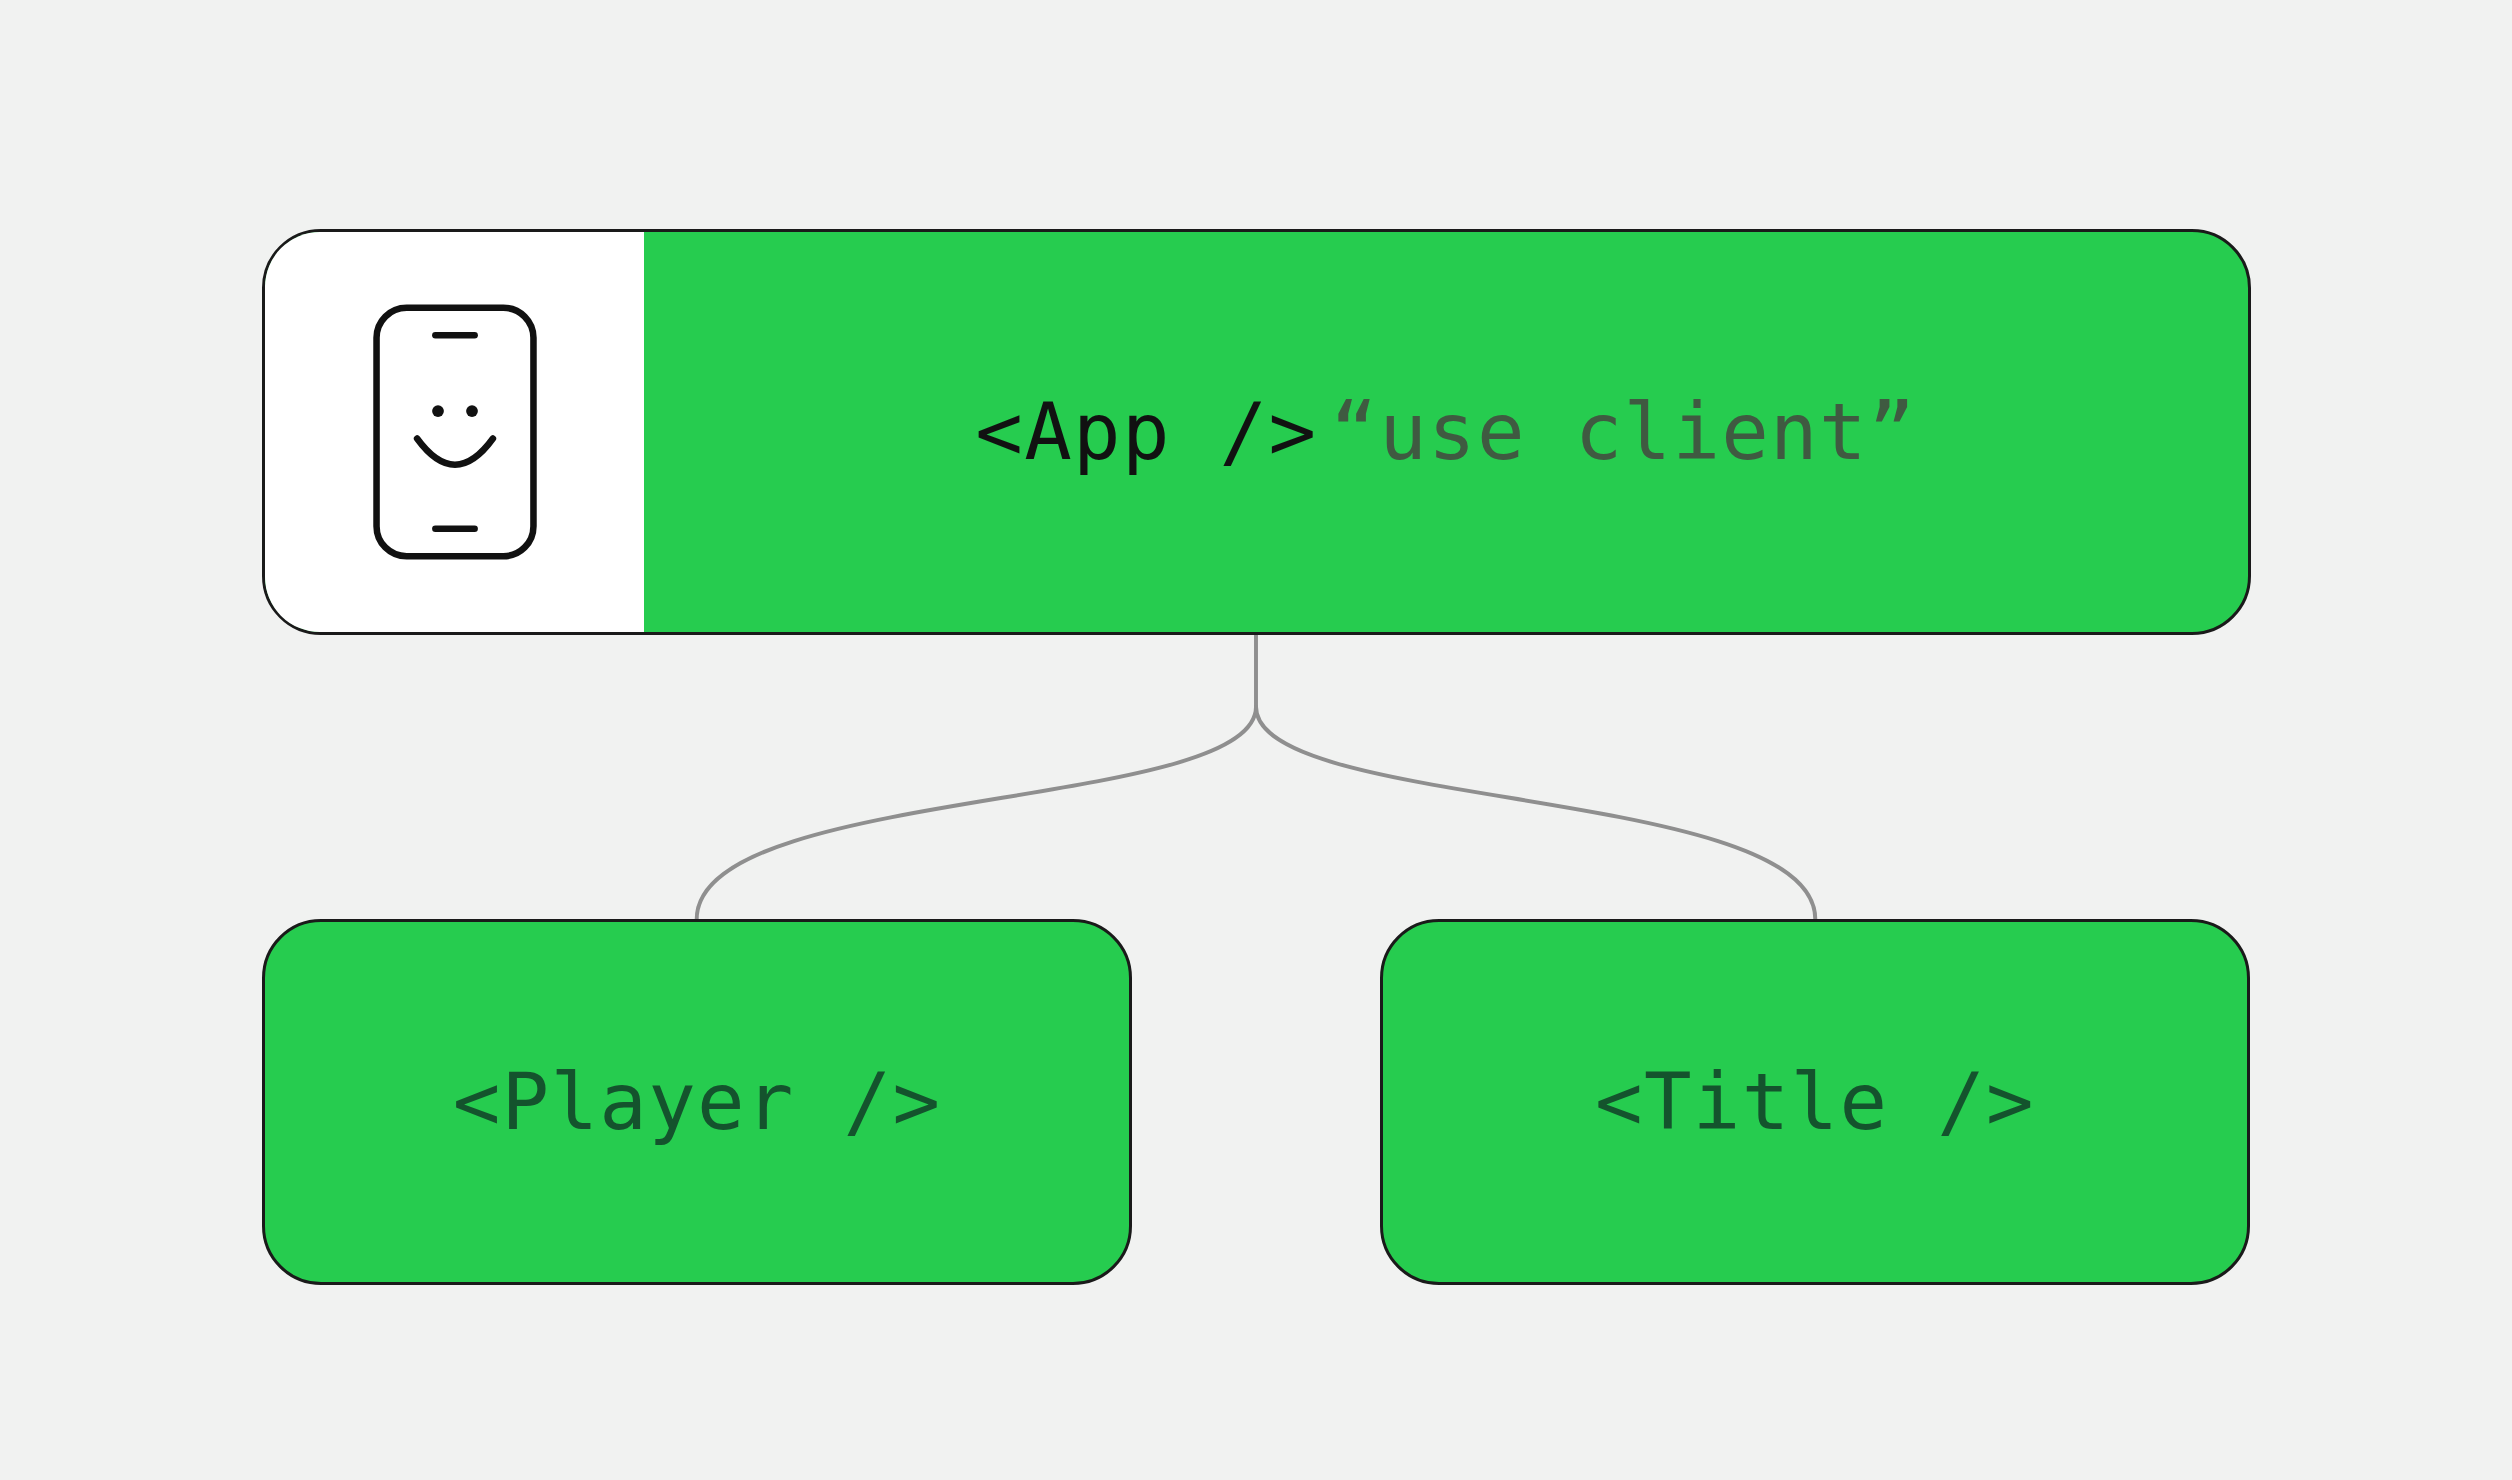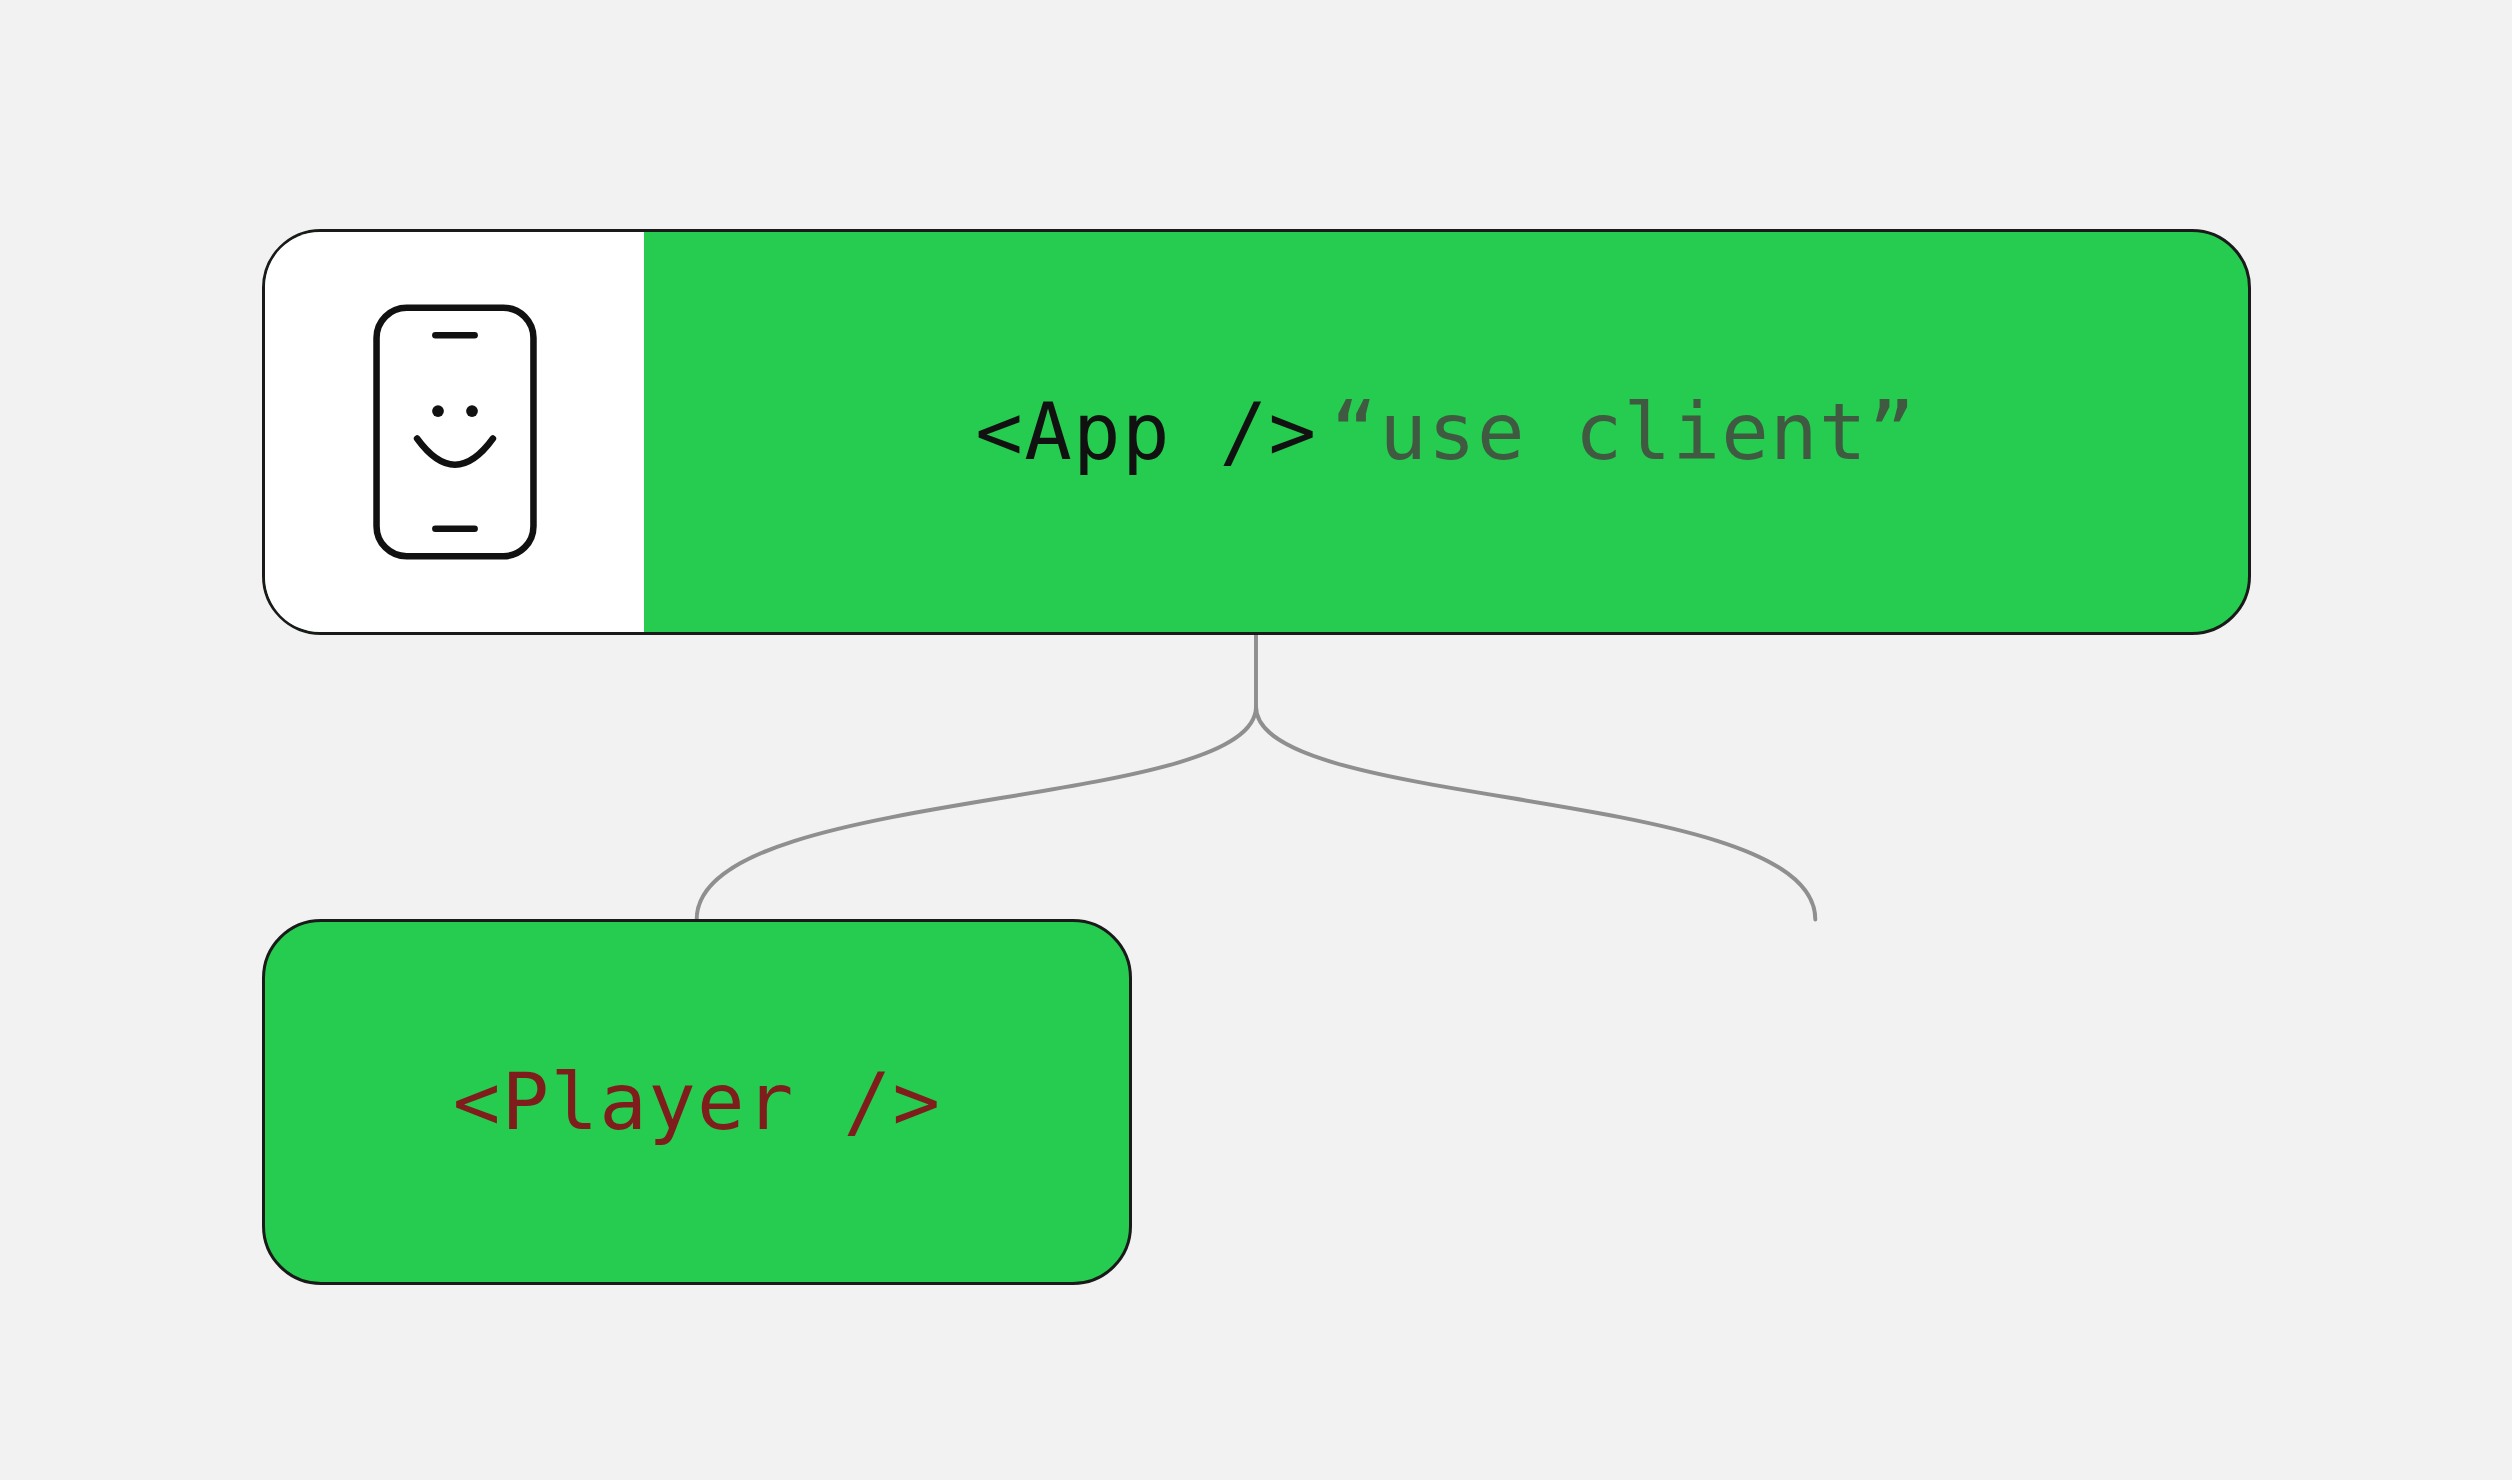--- a/index.html
+++ b/index.html
@@ -78,21 +78,21 @@
     border-radius:59px;
     box-sizing:border-box;
     display:flex;
     align-items:center;
     justify-content:center;
   }
   .child-node .label{
     font-size:79px;
     font-weight:500;
     letter-spacing:1.3px;
-    color:#7f1d1d;
+    color:#14532d;
   }
   .player-node{ left:262px;  top:919px; }
   .title-node { left:1380px; top:919px; }
 
   
   .edges{
     position:absolute;
     left:0;top:0;
     width:2512px;height:1481px;
     pointer-events:none;
@@ -125,15 +125,18 @@
     <div class="app-body">
       <div class="app-title">&lt;App /&gt;</div>
       <div class="app-sub">“use client”</div>
     </div>
   </div>
 
   <div class="child-node player-node">
     <div class="label">&lt;Player /&gt;</div>
   </div>
 
+  <div class="child-node title-node">
+    <div class="label">&lt;Title /&gt;</div>
+  </div>
 
 </div>
 
 
 </body></html>

